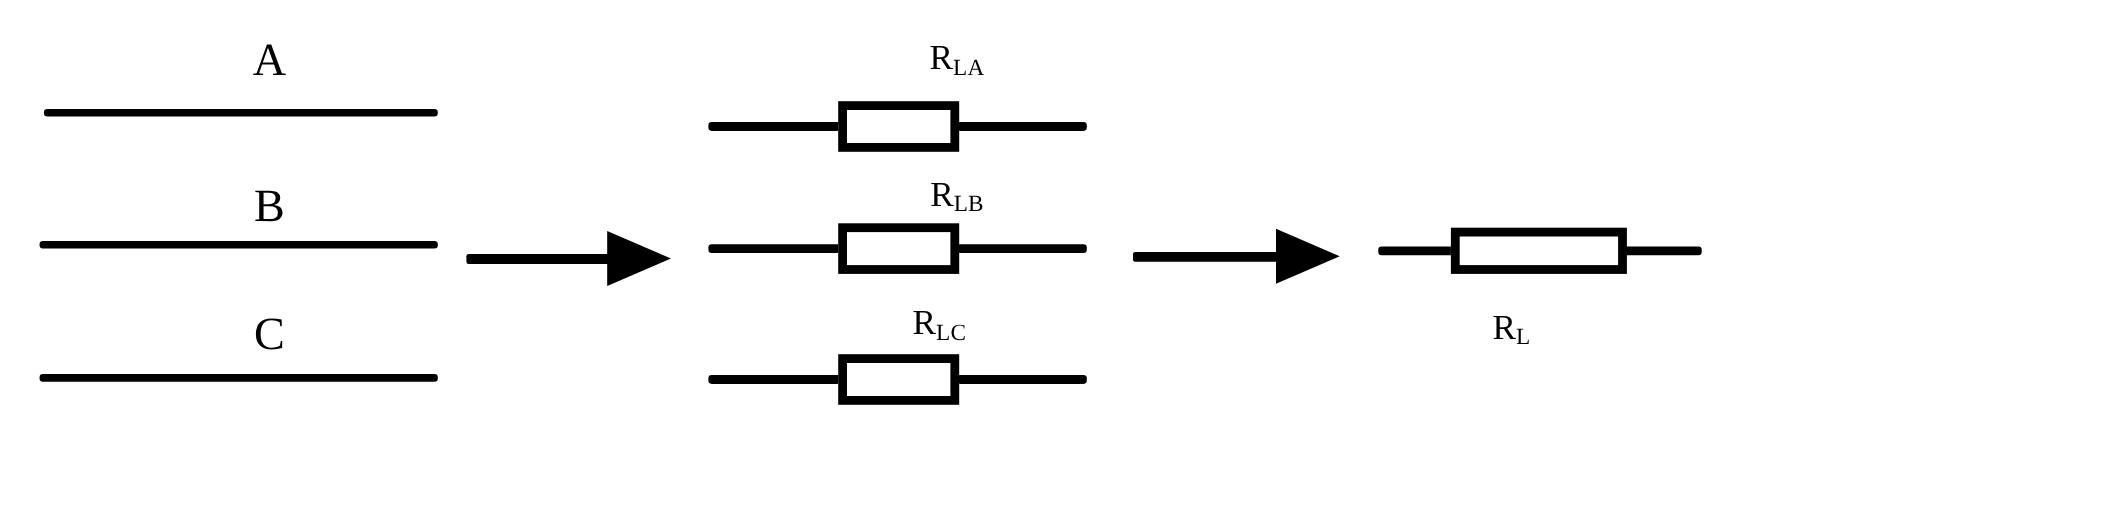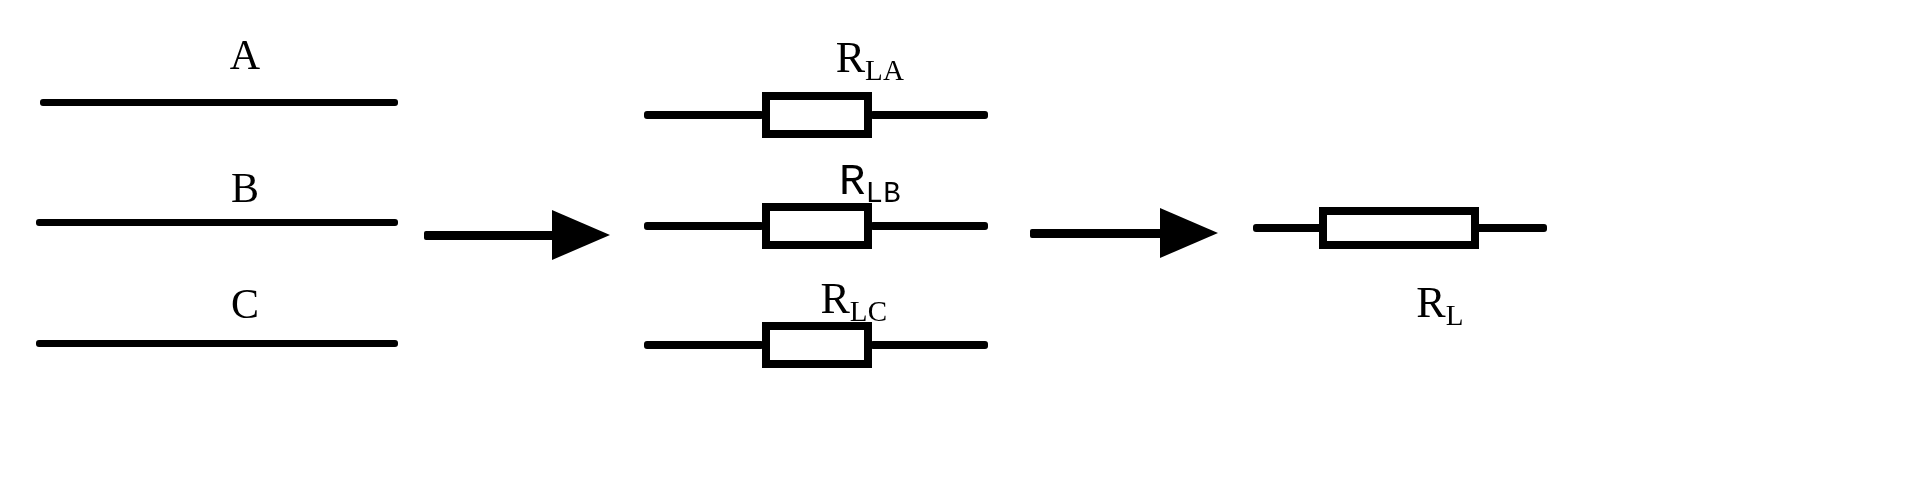--- a/index.html
+++ b/index.html
@@ -66,21 +66,21 @@
     margin-top: -4px;
   }
   .res-body {
     position: absolute;
     background: #ffffff;
     border: 8px solid #000000;
     box-sizing: border-box;
   }
   .res-label {
     position: absolute;
-    font-size: 44px;
+    font-size: 32px;
     line-height: 1;
     white-space: nowrap;
     text-align: center;
     font-family: "Liberation Serif", "DejaVu Serif", serif;
   }
   .res-label .sub {
     font-size: 0.66em;
     vertical-align: baseline;
     position: relative;
     top: 0.26em;
@@ -114,21 +114,21 @@
 
     <div class="res-label" style="left:740px; top:36px; width:260px;">
       <span>R</span><span class="sub">LA</span>
     </div>
     <div class="resistor" style="left:644px; top:92px; width:344px; height:46px;">
       <div class="res-wire" style="left:0px; width:120px;"></div>
       <div class="res-body" style="left:118px; top:0px; width:110px; height:46px;"></div>
       <div class="res-wire" style="left:226px; width:118px;"></div>
     </div>
 
-    <div class="res-label" style="left:740px; top:160px; width:260px;font-family:Liberation Mono, monospace;">
+    <div class="res-label" style="left:740px; top:160px; width:260px;">
       <span>R</span><span class="sub">LB</span>
     </div>
     <div class="resistor" style="left:644px; top:203px; width:344px; height:46px;">
       <div class="res-wire" style="left:0px; width:120px;"></div>
       <div class="res-body" style="left:118px; top:0px; width:110px; height:46px;"></div>
       <div class="res-wire" style="left:226px; width:118px;"></div>
     </div>
 
     <div class="res-label" style="left:724px; top:277px; width:260px;">
       <span>R</span><span class="sub">LC</span>
@@ -145,18 +145,18 @@
     <div class="arrow-shaft" style="top:21px; width:142px;"></div>
     <div class="arrow-head" style="left:130px; top:0px;"></div>
   </div>
 
   <div>
     <div class="resistor" style="left:1253px; top:207px; width:294px; height:42px;">
       <div class="res-wire" style="left:0px; width:72px;"></div>
       <div class="res-body" style="left:66px; top:0px; width:160px; height:42px;"></div>
       <div class="res-wire" style="left:222px; width:72px;"></div>
     </div>
-    <div class="res-label" style="left:1310px; top:281px; width:260px;">
+    <div class="res-label" style="left:1244px; top:281px; width:260px;">
       <span>R</span><span class="sub">L</span>
     </div>
   </div>
 
 </div>
 
 </body></html>

